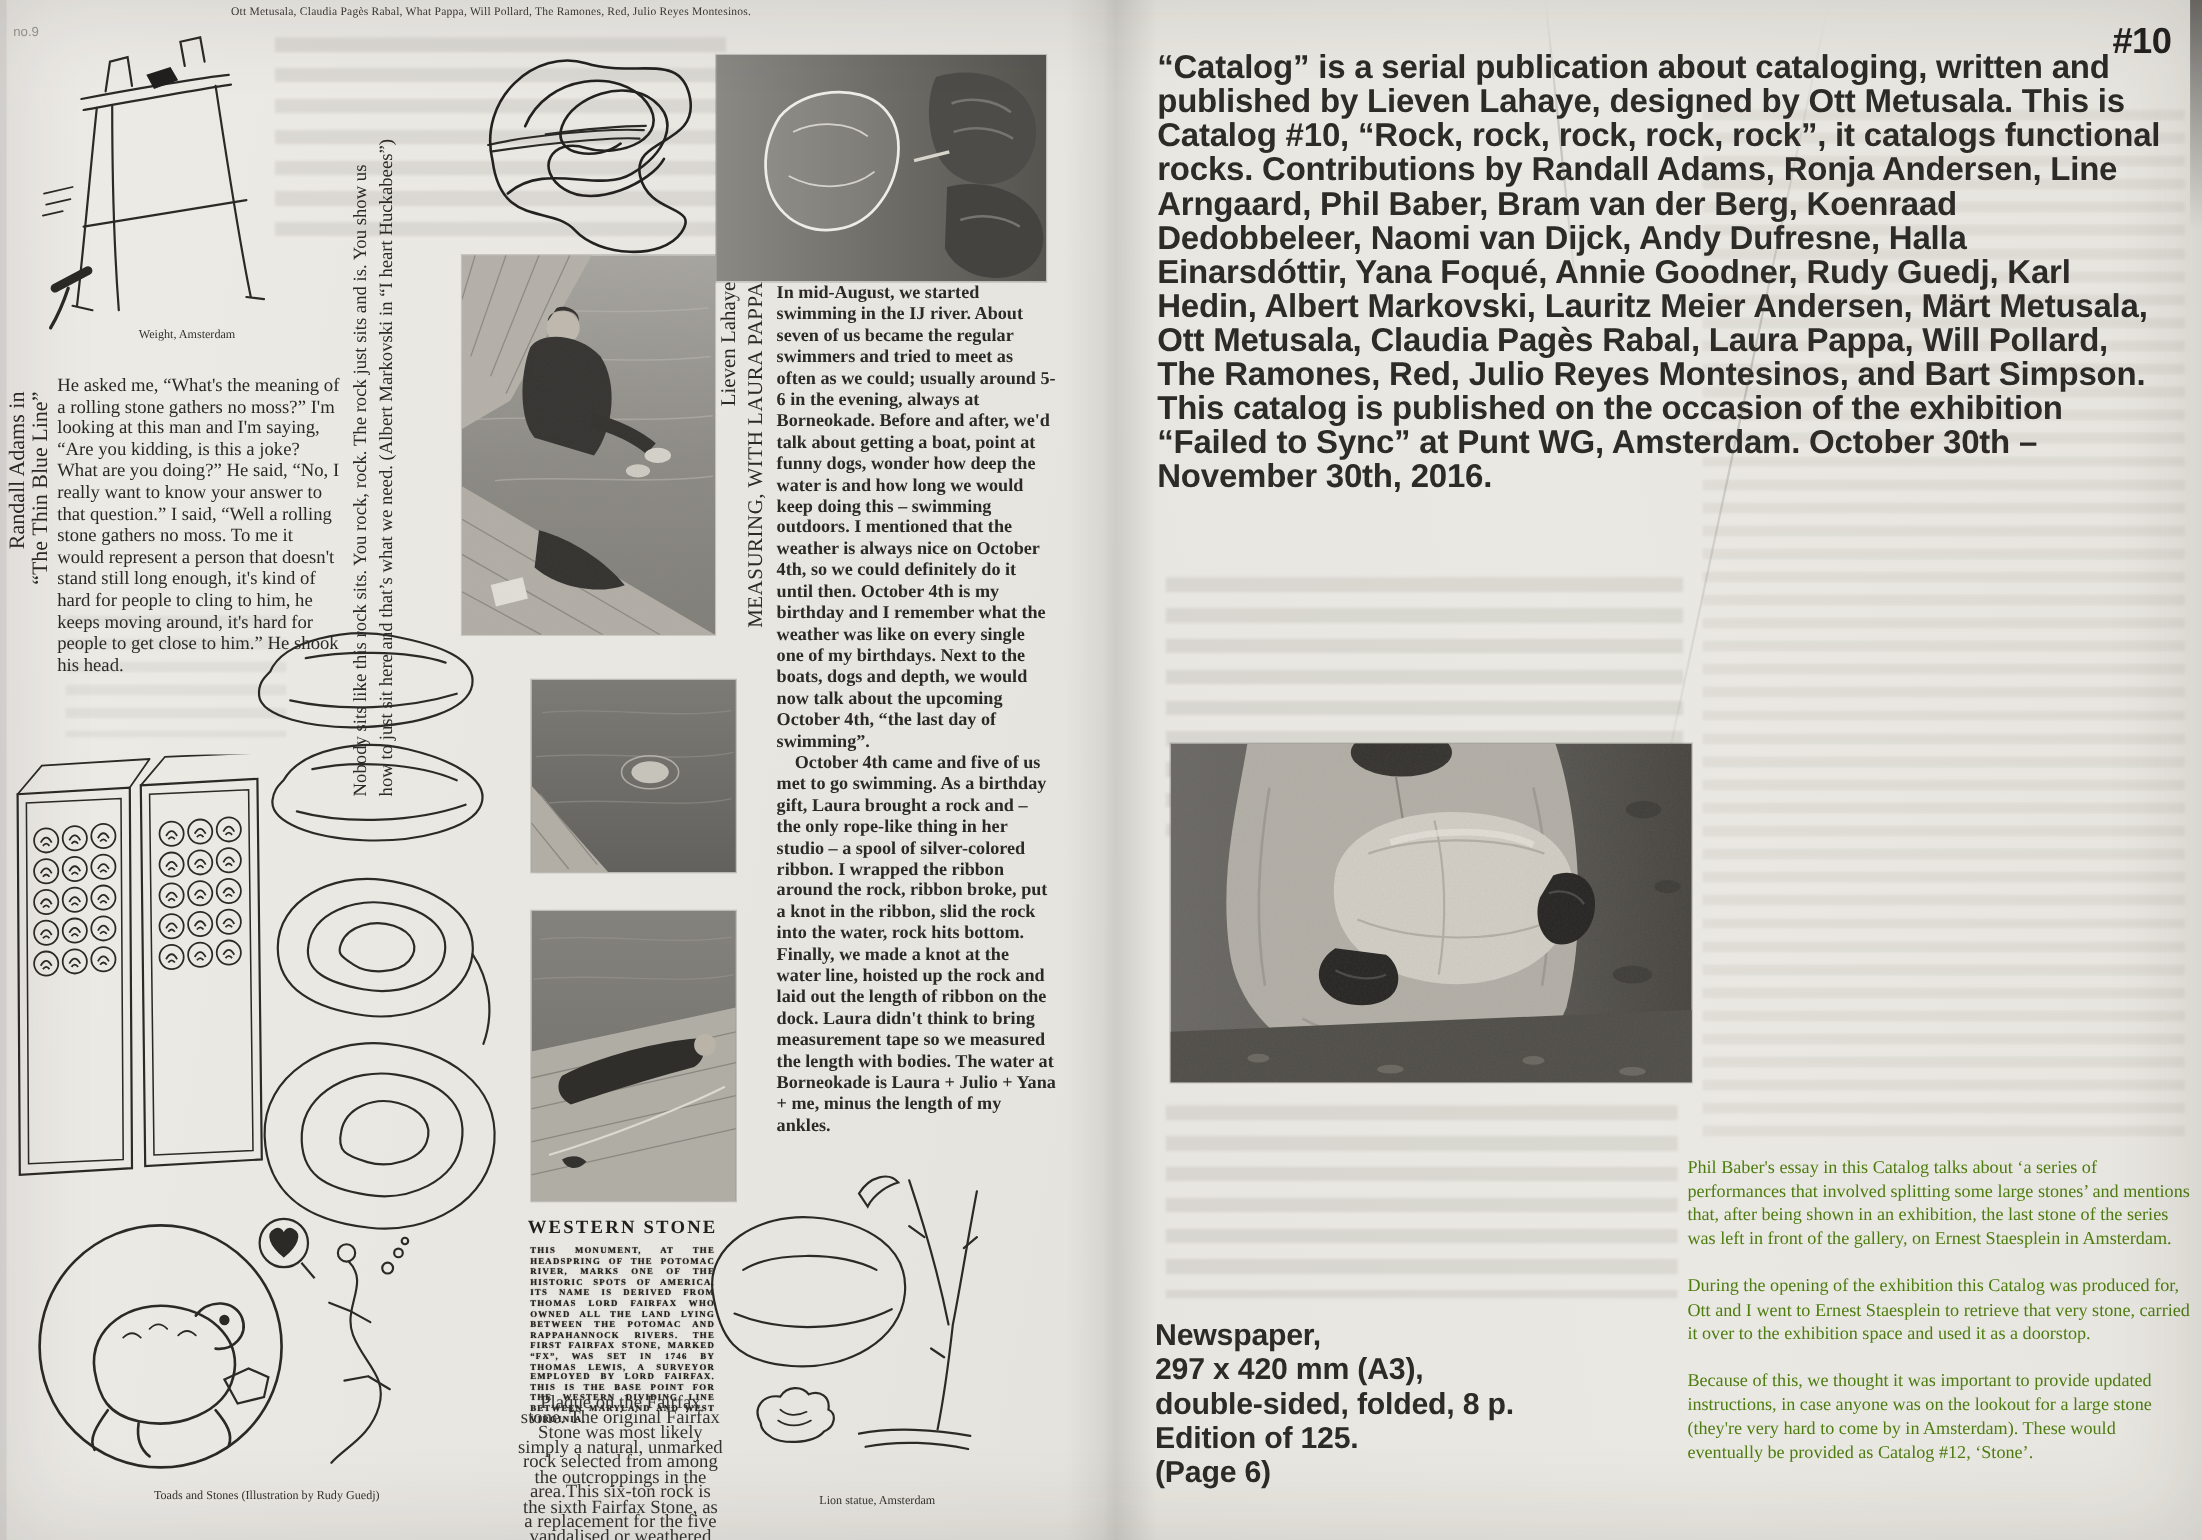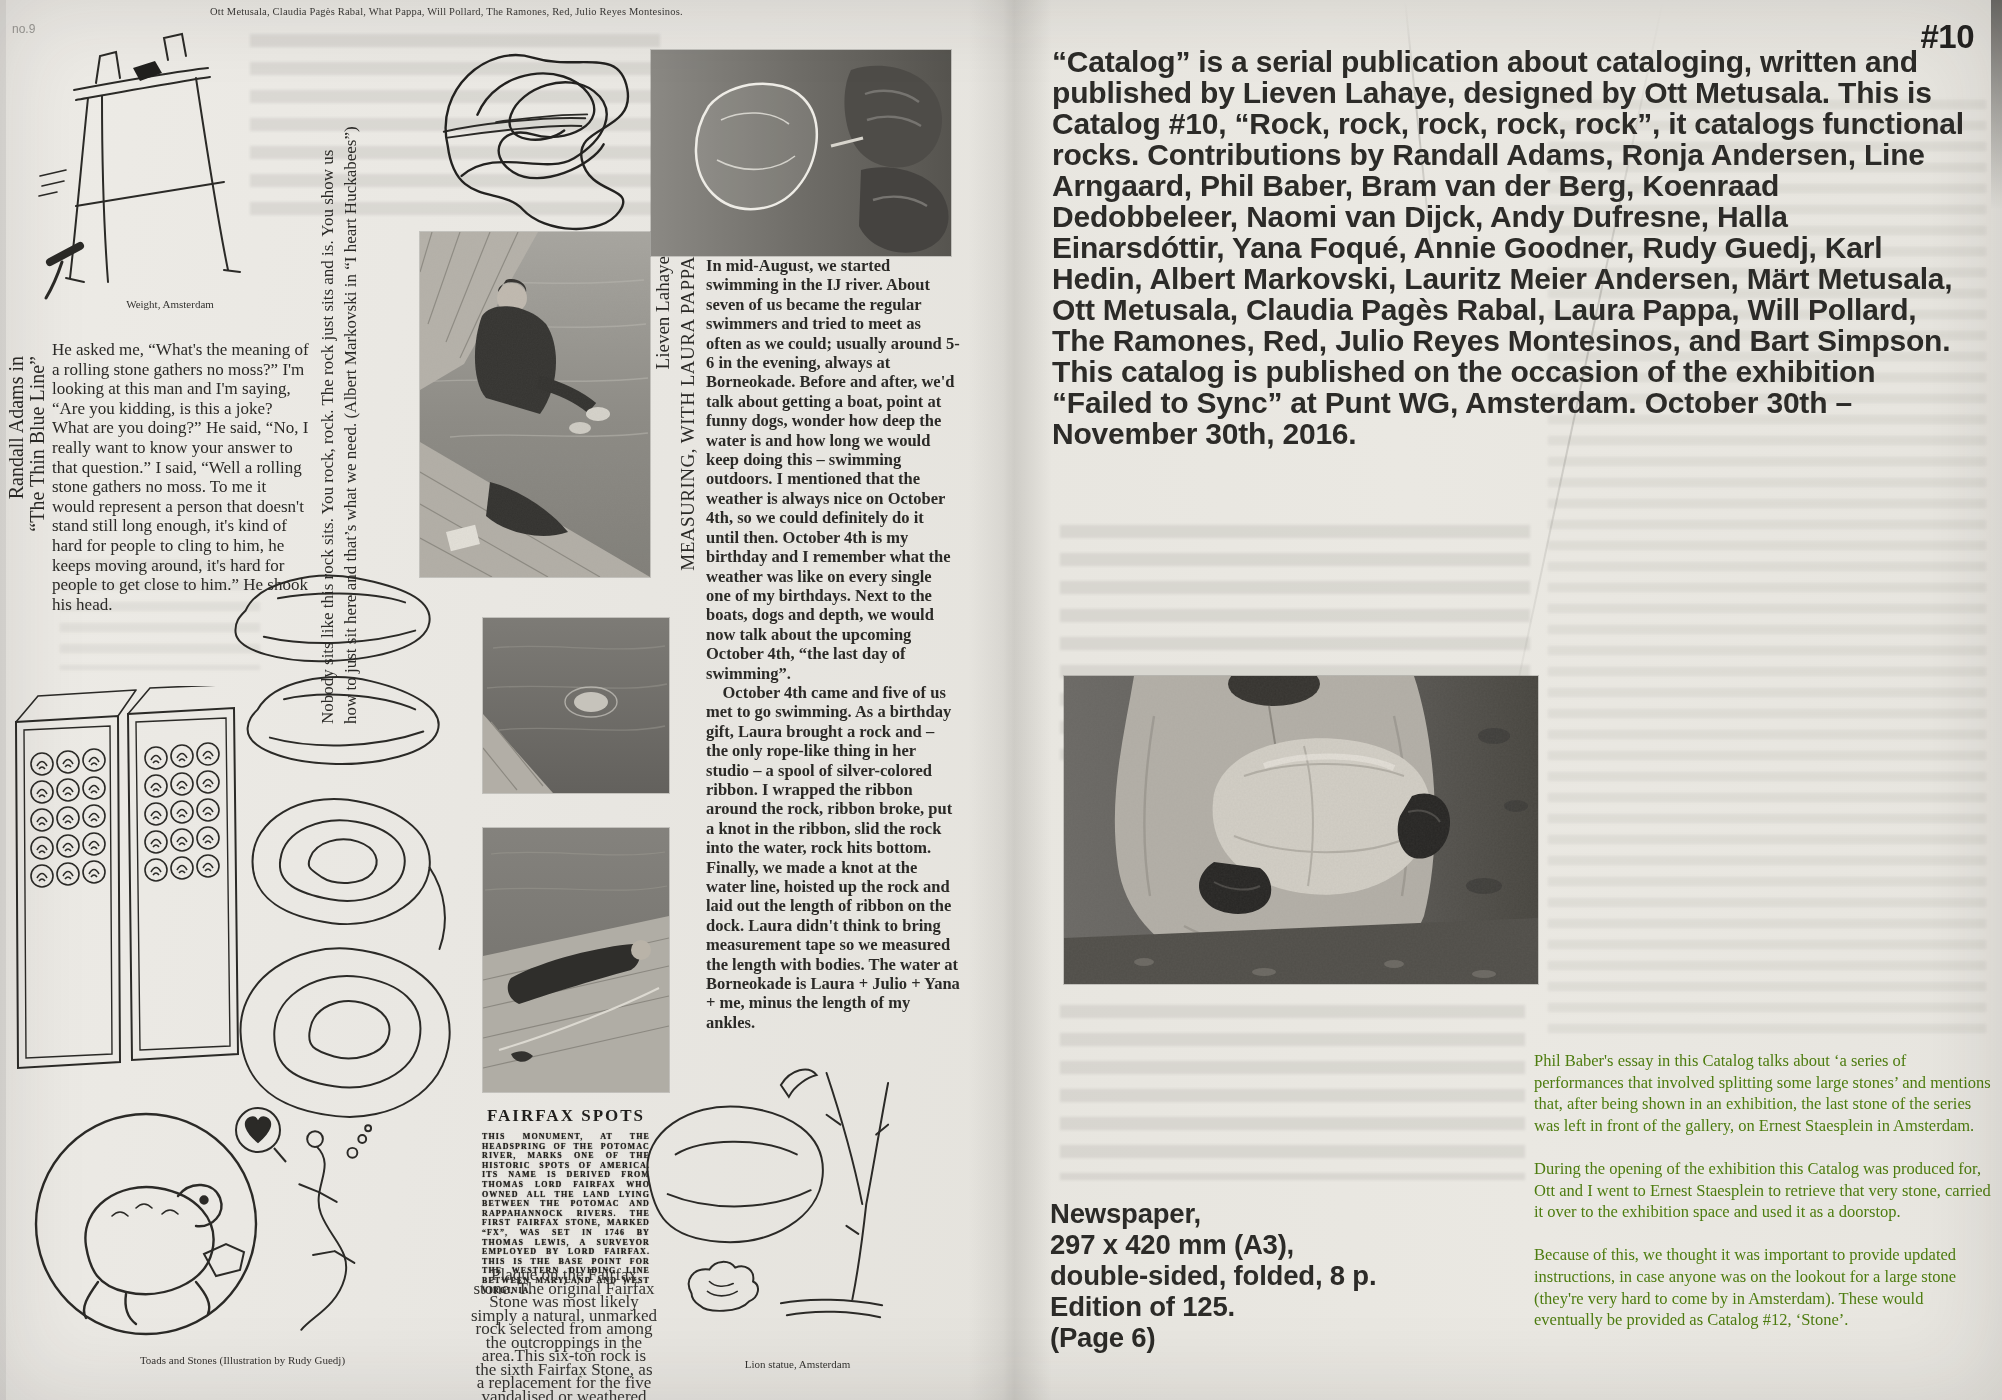--- a/index.html
+++ b/index.html
@@ -371,21 +371,21 @@
         <circle cx="58" cy="16" r="8"></circle>
         <path d="M60,24 C80,44 54,66 64,92 C74,118 96,130 88,158 C80,186 56,196 44,210"></path>
         <path d="M62,70 l-20,-8 M62,70 l18,10 M78,130 l-22,4 M78,130 l20,12"></path>
         <circle cx="96" cy="30" r="5"></circle>
           <circle cx="106" cy="16" r="4"></circle>
           <circle cx="112" cy="5" r="3"></circle>
       </g>
     </svg>
   </div>
 
-  <div class="abs serif fairfax-title">FAIRFAX SPOTS</div>
+  <div class="abs serif fairfax-title">WESTERN STONE</div>
   <div class="abs serif fairfax-plaque">THIS MONUMENT, AT THE HEADSPRING OF THE POTOMAC RIVER, MARKS ONE OF THE HISTORIC SPOTS OF AMERICA. ITS NAME IS DERIVED FROM THOMAS LORD FAIRFAX WHO OWNED ALL THE LAND LYING BETWEEN THE POTOMAC AND RAPPAHANNOCK RIVERS. THE FIRST FAIRFAX STONE, MARKED “FX”, WAS SET IN 1746 BY THOMAS LEWIS, A SURVEYOR EMPLOYED BY LORD FAIRFAX. THIS IS THE BASE POINT FOR THE WESTERN DIVIDING LINE BETWEEN MARYLAND AND WEST VIRGINIA.</div>
   <div class="abs serif caption cap-fairfax">Plaque on the Fairfax stone. The original Fairfax Stone was most likely simply a natural, unmarked rock selected from among the outcroppings in the area.This six-ton rock is the sixth Fairfax Stone, as a replacement for the five vandalised or weathered stones before.</div>
 
   <div class="abs sketch" style="top:1055px;left:632px;width:268px;height:318px;">
     <svg viewBox="0 0 270 320">
       <g stroke="#2b2a27" fill="none" stroke-width="2" stroke-linecap="round">
         <path d="M16,120 C10,78 58,48 108,52 C158,56 196,80 192,122 C188,164 140,192 88,188 C36,184 22,162 16,120 Z"></path>
         <path d="M44,100 C70,84 130,82 166,100 M36,140 C80,158 140,156 180,136"></path>
         <path d="M196,18 C210,60 224,110 232,150 M258,28 C250,70 242,120 236,150 M236,150 C232,186 228,216 222,246"></path>
         <path d="M210,70 l-14,-10 M246,80 l12,-10 M228,180 l-12,-8"></path>

